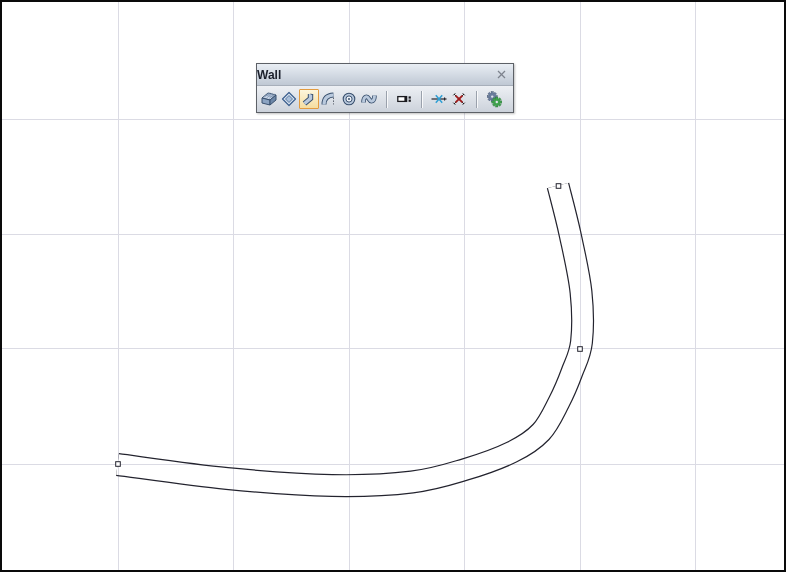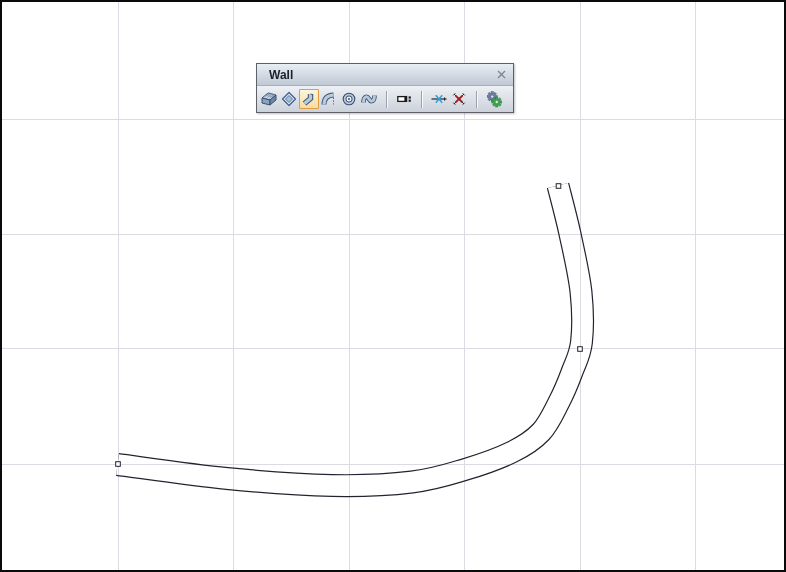--- a/index.html
+++ b/index.html
@@ -20,21 +20,21 @@
     background:#d6dbe3;
     box-shadow:1px 1px 2px rgba(0,0,0,0.25), inset 1px 1px 0 rgba(255,255,255,0.65);
   }
   .titlebar{
     height:21px;
     display:flex;align-items:center;
     background:linear-gradient(#e9eef4,#bfc8d4);
     border-bottom:1px solid #a7afba;
   }
   .title{
-    margin-left:12px;
+    margin-left:0;
     font-size:12px;font-weight:bold;color:#1b1f2b;
     line-height:1;
   }
   .close{margin-left:auto;margin-right:7px;cursor:default;display:block;}
   .toolbar{
     height:26px;
     display:flex;align-items:center;
     background:linear-gradient(#edf0f4,#ccd2db);
     padding-left:2px;
   }

